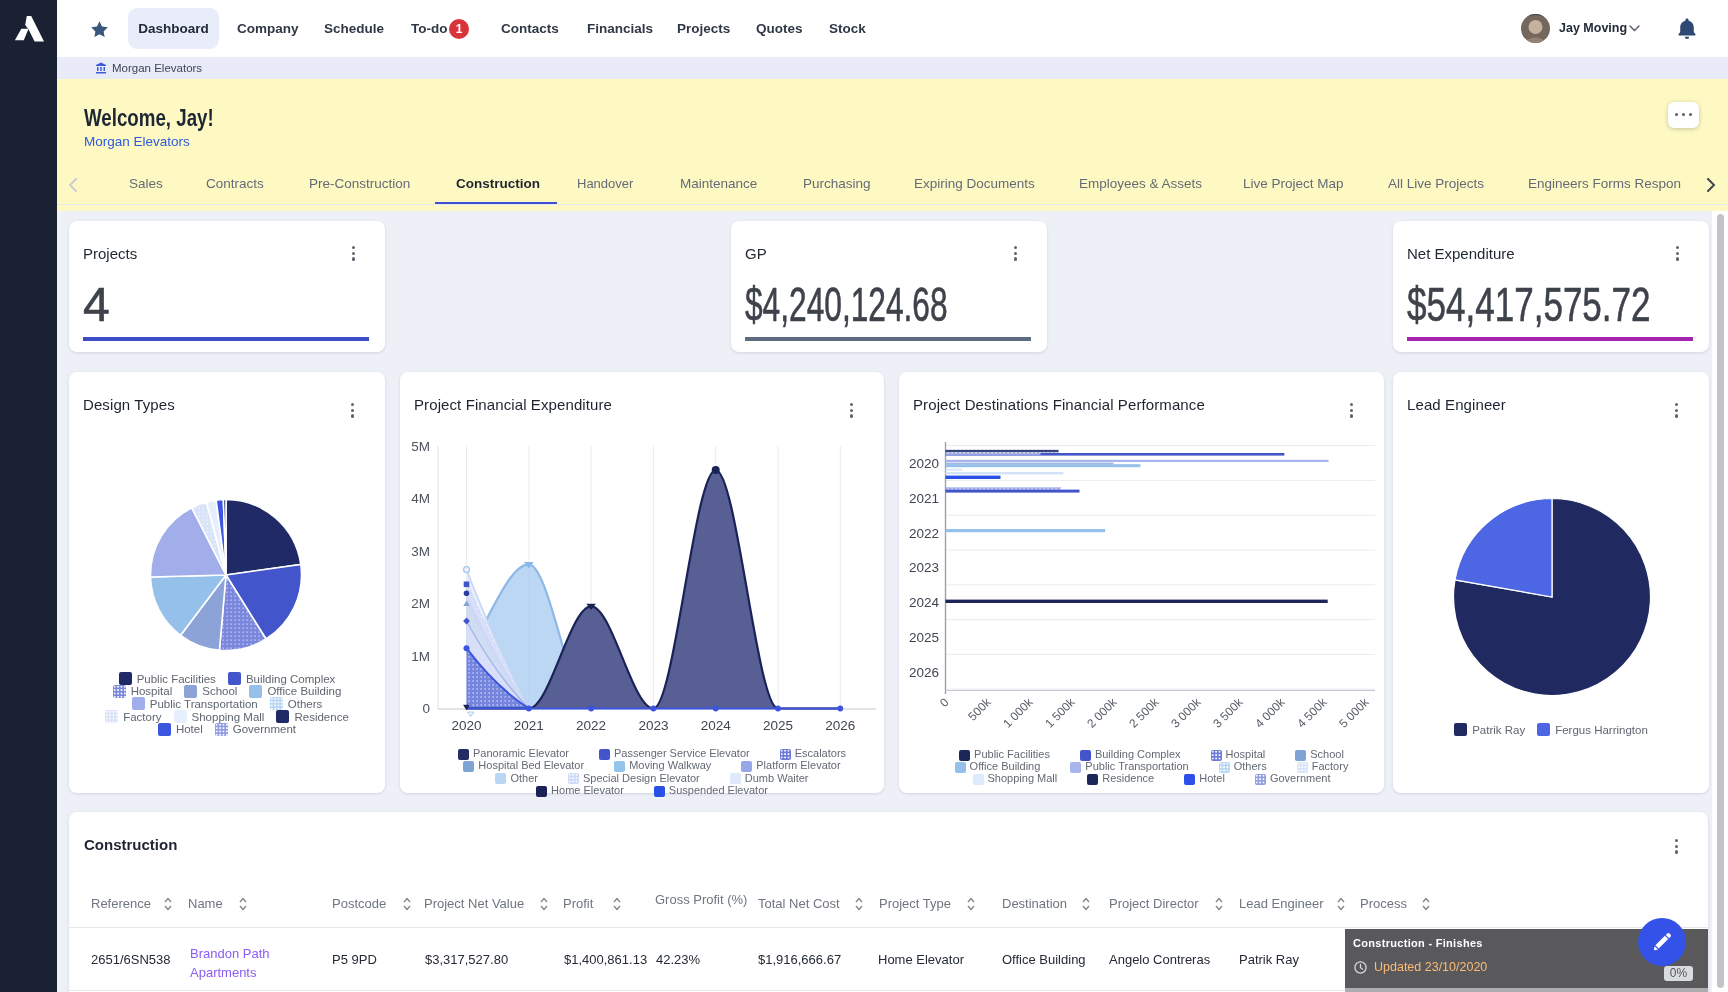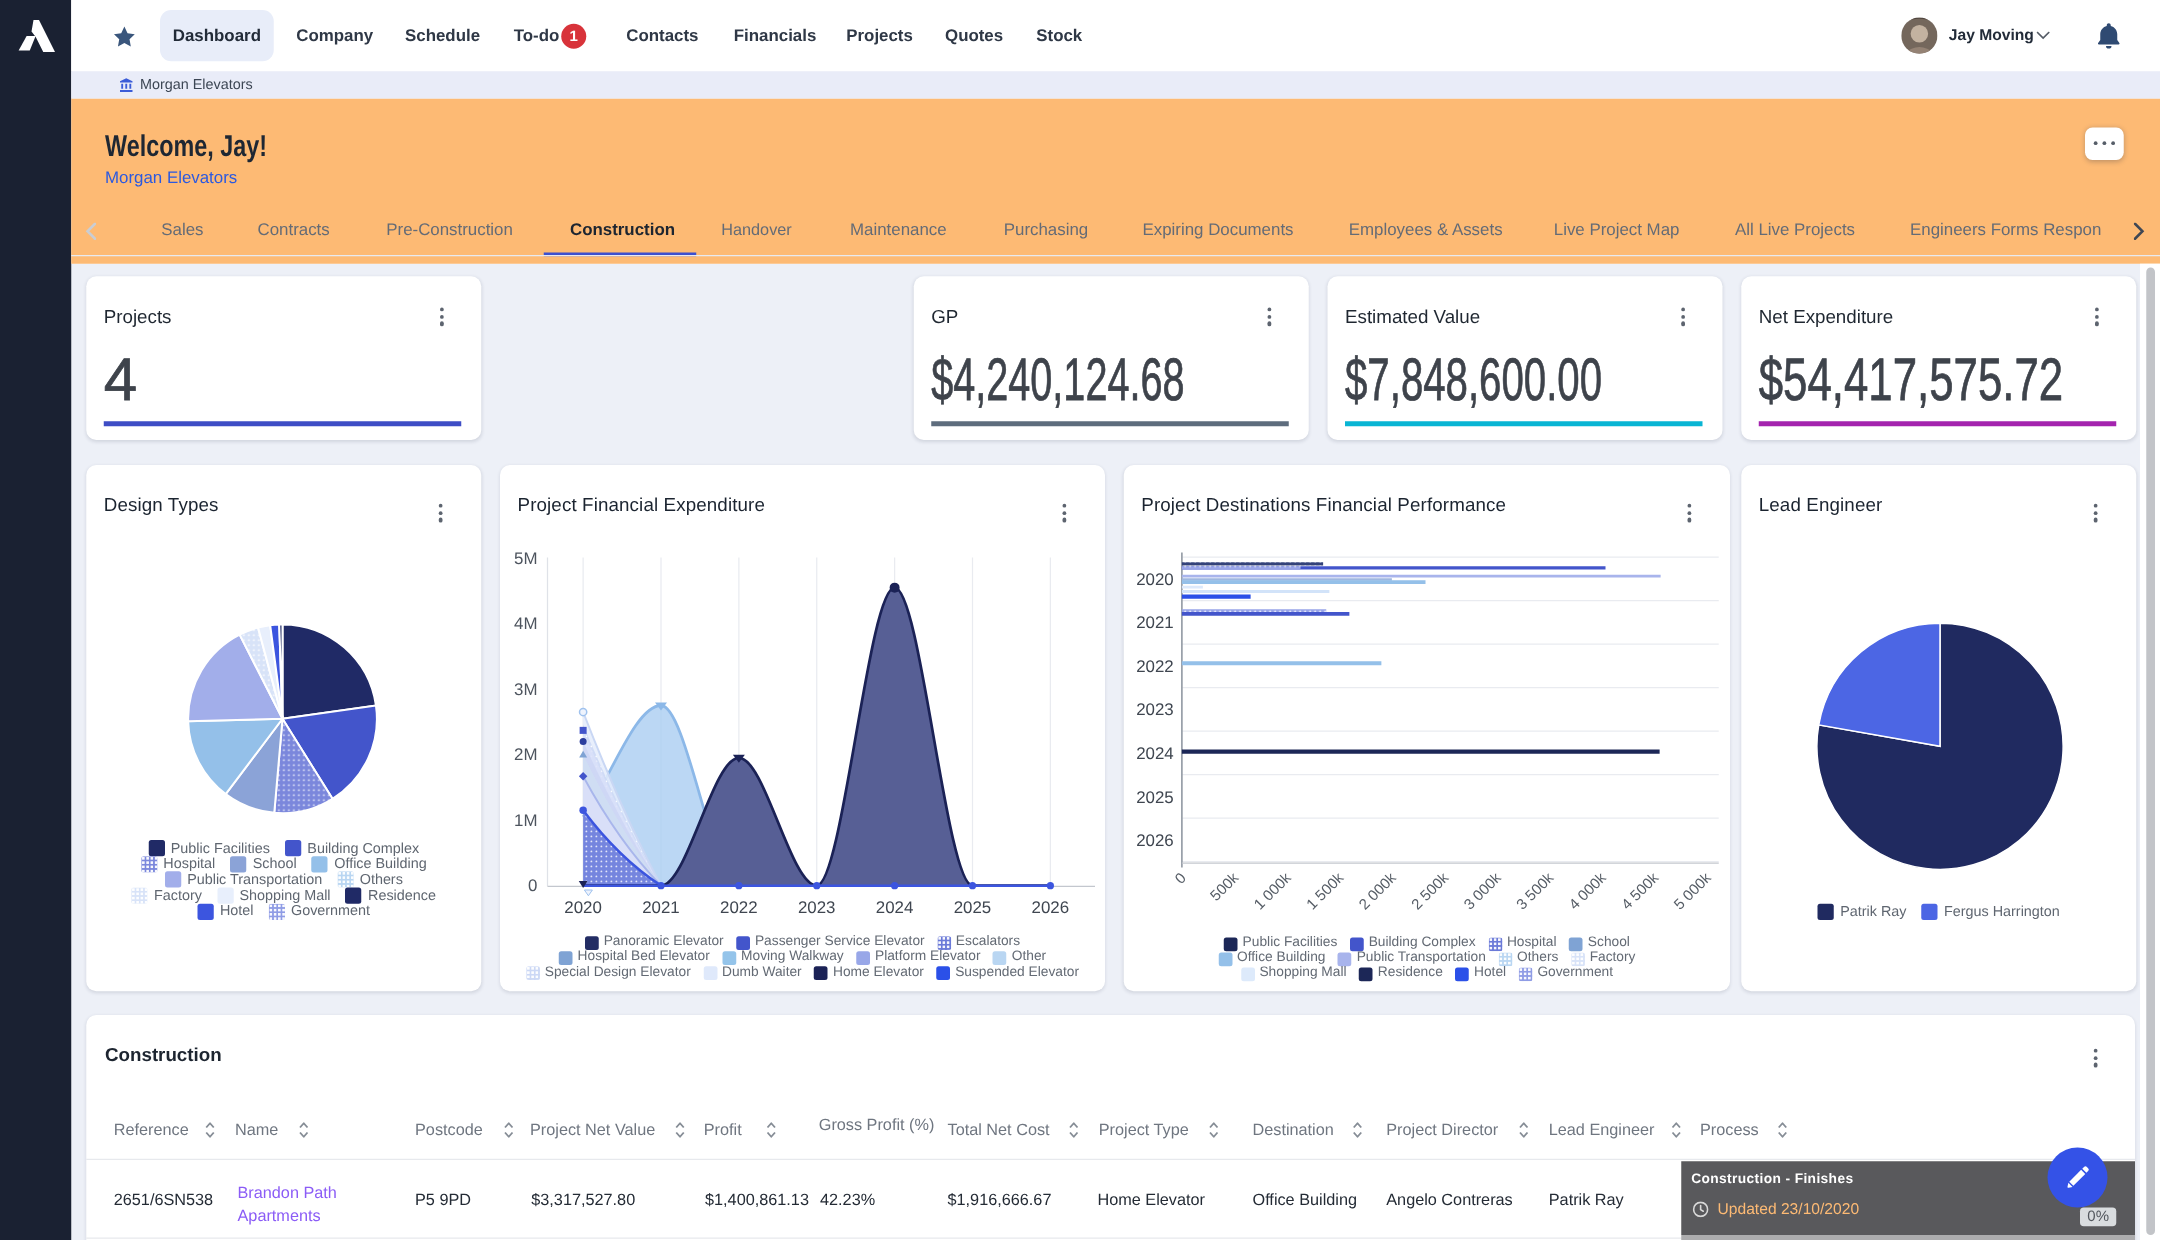--- a/index.html
+++ b/index.html
@@ -6,32 +6,32 @@
 html,body { width:1728px; height:992px; overflow:hidden; font-family:"Liberation Sans", sans-serif; background:#fff; }
 .abs { position:absolute; }
 #root { position:relative; width:1728px; height:992px; }
 
 #sidebar { left:0; top:0; width:57px; height:992px; background:#1a2132; }
 
 #navbar { left:57px; top:0; width:1671px; height:57px; background:#fff; }
 
 #crumb { left:57px; top:57px; width:1671px; height:22px; background:#e9ecf8; }
 
-#welcome { left:57px; top:79px; width:1671px; height:132px; background:#fdba74; }
+#welcome { left:57px; top:79px; width:1671px; height:132px; background:#fef9c3; }
 
 #content { left:57px; top:211px; width:1655px; height:781px; background:#edf0f7; }
 .card { position:absolute; background:#fff; border-radius:8px; box-shadow:0 1px 3px rgba(20,30,60,0.13); }
 .kebab { position:absolute; width:4px; }
 .kebab i { display:block; width:3.4px; height:3.4px; border-radius:50%; background:#5d646f; margin-bottom:2.2px; }
 .ctitle { position:absolute; font-size:15px; font-weight:500; color:#1b2430; letter-spacing:0.1px; }
 .leg { position:absolute; display:flex; flex-wrap:wrap; justify-content:center; column-gap:12px; row-gap:0.5px; }
 .leg span { display:flex; align-items:flex-end; font-size:11.5px; color:#5f6670; line-height:12.4px; }
 .leg b { display:inline-block; width:13px; height:13px; border-radius:2px; margin-right:5px; flex:none; }
 .leg b.dot { background-image:radial-gradient(circle at 1.7px 1.7px, rgba(255,255,255,0.95) 1px, transparent 1.25px); background-size:3.4px 3.4px; }
-.legsm span { font-size:11px; line-height:11.8px; color:#636a74; }
+.legsm span { font-size:11px; line-height:11.8px; color:#636a74;margin-left:20px; }
 .legsm b { width:11px; height:11px; margin-right:4px; }
 .leg.legsm { column-gap:10px; row-gap:0.5px; }
 </style>
 </head>
 <body>
 <div id="root">
   <div id="content" class="abs"></div>
   <div id="sidebar" class="abs">
       <svg class="abs" style="left:0;top:0" width="57" height="57" viewBox="0 0 57 57">
 <path d="M26.8,16 L31.2,16 L44,41.6 L34.6,41.6 L28.6,29.6 L25.2,25.1 Z" fill="#fff"></path>
@@ -123,30 +123,20 @@
 </div>
 <div class="card" style="left:731px;top:221px;width:316px;height:131px">
 <div class="abs" style="left:14px;top:24px;font-size:15px;color:#1f2731;font-weight:500">GP</div>
 <div class="kebab" style="right:29px;top:25px">
         <i></i>
         <i></i>
         <i></i>
       </div>
 <div class="abs" style="left:14px;top:56px;font-size:48px;font-weight:400;color:#3e434b;-webkit-text-stroke:0.6px #3e434b;transform:scaleX(0.66);transform-origin:left top;white-space:nowrap">$4,240,124.68</div>
 <div class="abs" style="left:14px;top:116px;width:286px;height:4px;background:#5e6d7d"></div>
-</div>
-<div class="card" style="left:1062px;top:221px;width:316px;height:131px">
-<div class="abs" style="left:14px;top:24px;font-size:15px;color:#1f2731;font-weight:500">Estimated Value</div>
-<div class="kebab" style="right:29px;top:25px">
-        <i></i>
-        <i></i>
-        <i></i>
-      </div>
-<div class="abs" style="left:14px;top:56px;font-size:48px;font-weight:400;color:#3e434b;-webkit-text-stroke:0.6px #3e434b;transform:scaleX(0.67);transform-origin:left top;white-space:nowrap">$7,848,600.00</div>
-<div class="abs" style="left:14px;top:116px;width:286px;height:4px;background:#09b5d4"></div>
 </div>
 <div class="card" style="left:1393px;top:221px;width:316px;height:131px">
 <div class="abs" style="left:14px;top:24px;font-size:15px;color:#1f2731;font-weight:500">Net Expenditure</div>
 <div class="kebab" style="right:29px;top:25px">
         <i></i>
         <i></i>
         <i></i>
       </div>
 <div class="abs" style="left:14px;top:56px;font-size:48px;font-weight:400;color:#3e434b;-webkit-text-stroke:0.6px #3e434b;transform:scaleX(0.73);transform-origin:left top;white-space:nowrap">$54,417,575.72</div>
 <div class="abs" style="left:14px;top:116px;width:286px;height:4px;background:#a424ae"></div>

